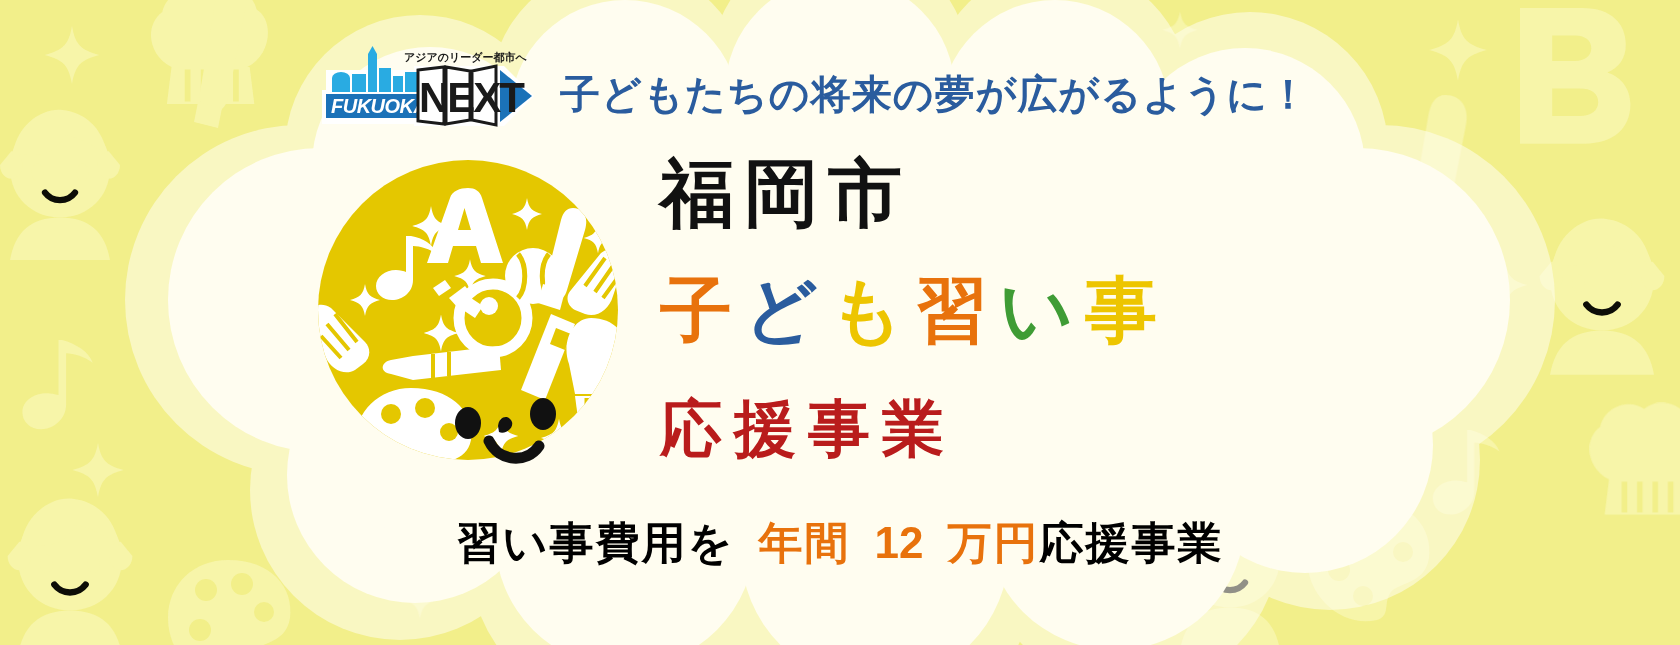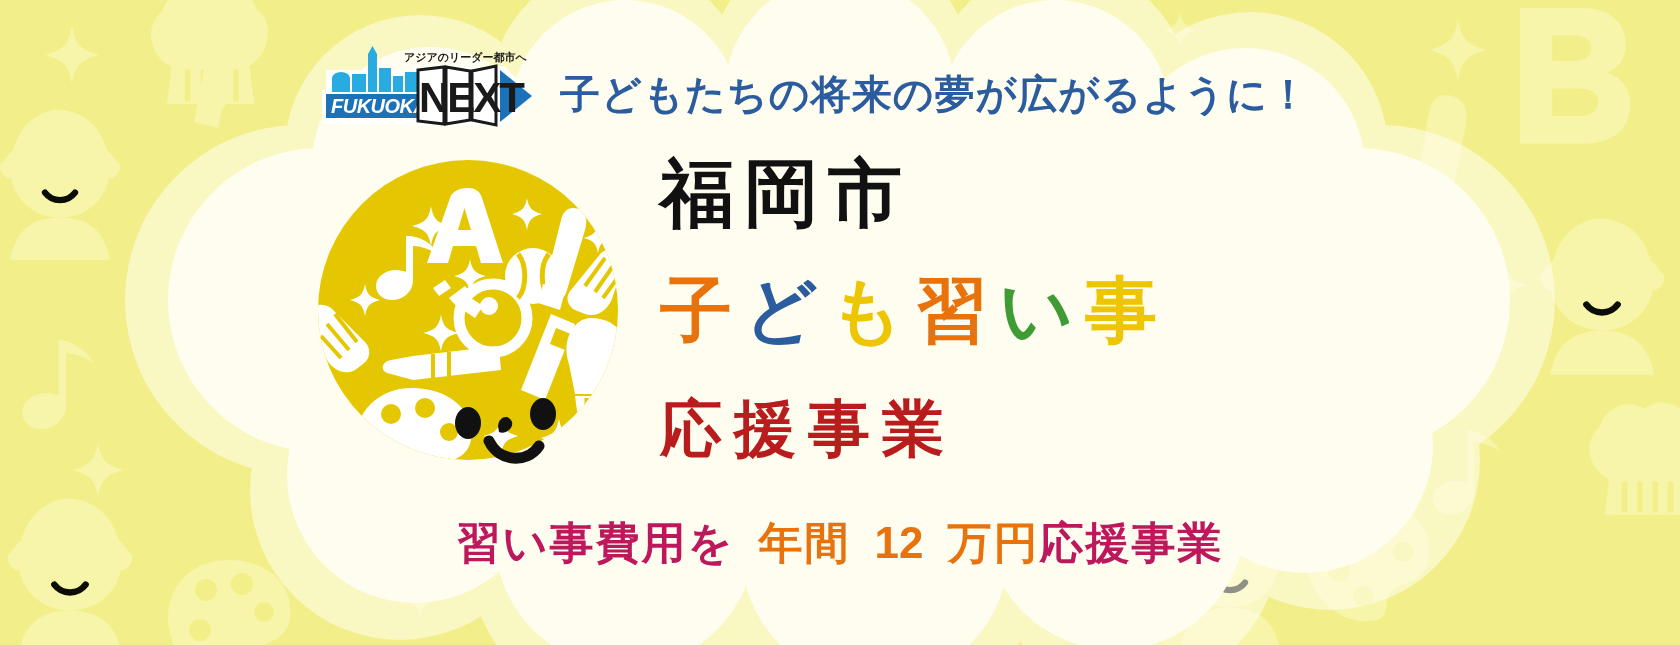--- a/index.html
+++ b/index.html
@@ -114,21 +114,21 @@
     left:0;
     right:0;
     top:512px;
     text-align:center;
     font-size:44px;
     line-height:62px;
     font-weight:bold;
     white-space:nowrap;
     letter-spacing:2px;
   }
-  .footline .blue{color:#be185d;}
+  .footline .blue{color:#000000;}
   .footline .orange{color:#e8720c;margin-left:24px;}
   .footline .amount{
     font-size:44px;
     letter-spacing:0;
   }
 </style>
 </head>
 <body>
 
 <div id="banner">

